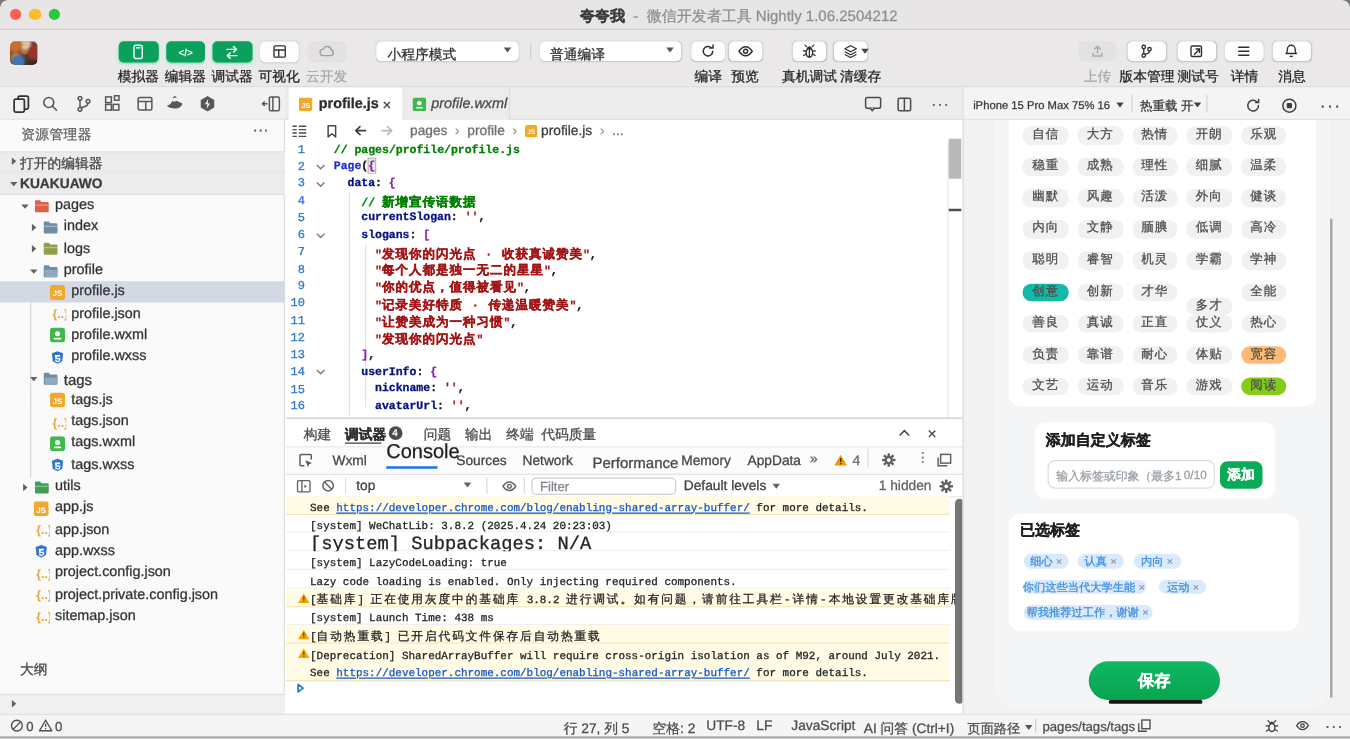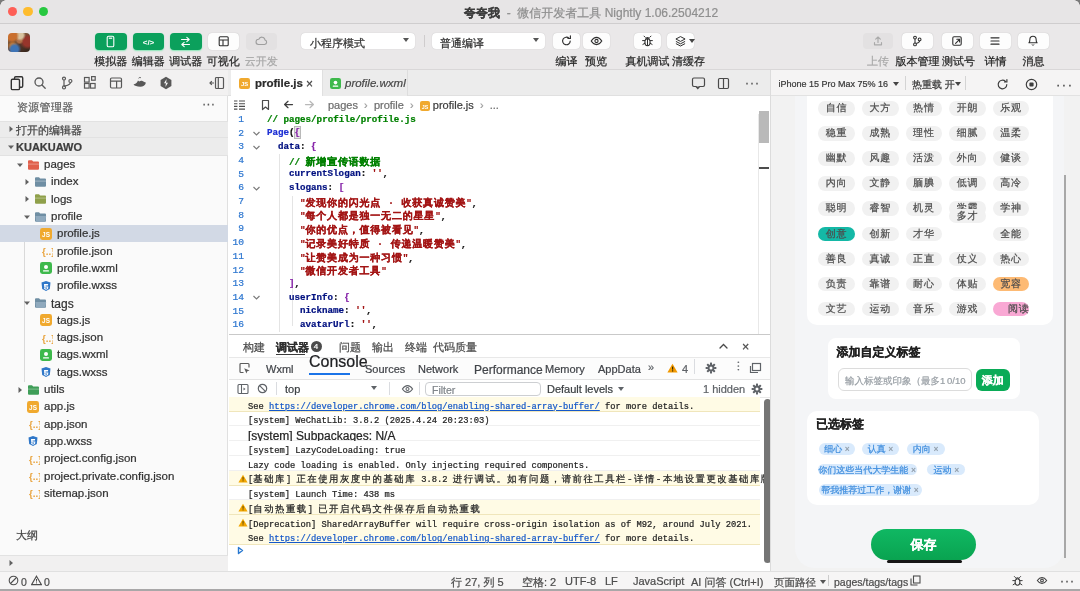--- a/index.html
+++ b/index.html
@@ -460,21 +460,21 @@
 <div class="a" style="left:300px;top:195.7px;font-size:9.2px;font-family:'Liberation Mono',monospace;white-space:pre;font-weight:bold;letter-spacing:0"><span style="color:#a31515">"<span class="c">发现你的闪光点 · 收获真诚赞美</span>"</span><span style="color:#111">,</span></div>
 <div class="a" style="left:228px;top:209.7px;width:16px;height:12px;font-size:9.6px;color:#2e77d0;text-align:right;font-family:'Liberation Mono',monospace">8</div>
 <div class="a" style="left:300px;top:209.39999999999998px;font-size:9.2px;font-family:'Liberation Mono',monospace;white-space:pre;font-weight:bold;letter-spacing:0"><span style="color:#a31515">"<span class="c">每个人都是独一无二的星星</span>"</span><span style="color:#111">,</span></div>
 <div class="a" style="left:228px;top:223.39999999999998px;width:16px;height:12px;font-size:9.6px;color:#2e77d0;text-align:right;font-family:'Liberation Mono',monospace">9</div>
 <div class="a" style="left:300px;top:223.09999999999997px;font-size:9.2px;font-family:'Liberation Mono',monospace;white-space:pre;font-weight:bold;letter-spacing:0"><span style="color:#a31515">"<span class="c">你的优点，值得被看见</span>"</span><span style="color:#111">,</span></div>
 <div class="a" style="left:228px;top:237.1px;width:16px;height:12px;font-size:9.6px;color:#2e77d0;text-align:right;font-family:'Liberation Mono',monospace">10</div>
 <div class="a" style="left:300px;top:236.79999999999998px;font-size:9.2px;font-family:'Liberation Mono',monospace;white-space:pre;font-weight:bold;letter-spacing:0"><span style="color:#a31515">"<span class="c">记录美好特质 · 传递温暖赞美</span>"</span><span style="color:#111">,</span></div>
 <div class="a" style="left:228px;top:250.8px;width:16px;height:12px;font-size:9.6px;color:#2e77d0;text-align:right;font-family:'Liberation Mono',monospace">11</div>
 <div class="a" style="left:300px;top:250.5px;font-size:9.2px;font-family:'Liberation Mono',monospace;white-space:pre;font-weight:bold;letter-spacing:0"><span style="color:#a31515">"<span class="c">让赞美成为一种习惯</span>"</span><span style="color:#111">,</span></div>
 <div class="a" style="left:228px;top:264.5px;width:16px;height:12px;font-size:9.6px;color:#2e77d0;text-align:right;font-family:'Liberation Mono',monospace">12</div>
-<div class="a" style="left:300px;top:264.2px;font-size:9.2px;font-family:'Liberation Mono',monospace;white-space:pre;font-weight:bold;letter-spacing:0"><span style="color:#a31515">"<span class="c">微信开发者工具</span>"</span></div>
+<div class="a" style="left:300px;top:264.2px;font-size:9.2px;font-family:'Liberation Mono',monospace;white-space:pre;font-weight:bold;letter-spacing:0"><span style="color:#a31515">"<span class="c">发现你的闪光点</span>"</span></div>
 <div class="a" style="left:228px;top:278.2px;width:16px;height:12px;font-size:9.6px;color:#2e77d0;text-align:right;font-family:'Liberation Mono',monospace">13</div>
 <div class="a" style="left:289px;top:277.9px;font-size:9.2px;font-family:'Liberation Mono',monospace;white-space:pre;font-weight:bold;letter-spacing:0"><span style="color:#8623a8">]</span><span style="color:#111">,</span></div>
 <div class="a" style="left:228px;top:291.9px;width:16px;height:12px;font-size:9.6px;color:#2e77d0;text-align:right;font-family:'Liberation Mono',monospace">14</div>
 <div class="a" style="left:252px;top:293.4px;width:9px;height:9px">
     <svg width="9" height="9" viewBox="0 0 9 9">
       <path d="m1.5 3 3 3 3-3" fill="none" stroke="#7a7a7a" stroke-width="1.2"></path>
     </svg>
   </div>
 <div class="a" style="left:289px;top:291.59999999999997px;font-size:9.2px;font-family:'Liberation Mono',monospace;white-space:pre;font-weight:bold;letter-spacing:0"><span style="color:#001080">userInfo</span><span style="color:#111">: </span><span style="color:#8623a8">{</span></div>
 <div class="a" style="left:228px;top:305.59999999999997px;width:16px;height:12px;font-size:9.6px;color:#2e77d0;text-align:right;font-family:'Liberation Mono',monospace">15</div>
@@ -588,21 +588,21 @@
         <rect x="9" y="5" width="2.4" height="2" rx=".5" transform="rotate(45 6 6)"></rect>
       </g>
       <circle cx="6" cy="6" r="1.5" fill="#fff"></circle>
     </svg>
   </div>
 <div class="a" style="left:229px;top:397.0px;width:531px;height:14.5px;background:#fffbe5;border-bottom:1px solid #f0e6bb"></div>
 <div class="a" style="left:248px;top:399.5px;font-family:'Liberation Mono',monospace;font-size:8.75px;color:#232323;white-space:nowrap;line-height:14.7px">See <span style="color:#1558c9;text-decoration:underline">https://developer.chrome.com/blog/enabling-shared-array-buffer/</span> for more details.</div>
 <div class="a" style="left:229px;top:411.5px;width:531px;height:14.5px;background:#fff;border-bottom:1px solid #f0f0f0"></div>
 <div class="a" style="left:248px;top:414.0px;font-family:'Liberation Mono',monospace;font-size:8.75px;color:#232323;white-space:nowrap;line-height:14.7px">[system] WeChatLib: 3.8.2 (2025.4.24 20:23:03)</div>
 <div class="a" style="left:229px;top:426.0px;width:531px;height:15.0px;background:#fff;border-bottom:1px solid #f0f0f0"></div>
-<div class="a" style="left:248px;top:428.5px;font-family:Liberation Sans, sans-serif;font-size:12px;color:#232323;white-space:nowrap;line-height:14.7px">[system] Subpackages: N/A</div>
+<div class="a" style="left:248px;top:428.5px;font-family:Liberation Mono, monospace;font-size:15px;color:#232323;white-space:nowrap;line-height:14.7px">[system] Subpackages: N/A</div>
 <div class="a" style="left:229px;top:441.0px;width:531px;height:15.0px;background:#fff;border-bottom:1px solid #f0f0f0"></div>
 <div class="a" style="left:248px;top:443.5px;font-family:'Liberation Mono',monospace;font-size:8.75px;color:#232323;white-space:nowrap;line-height:14.7px">[system] LazyCodeLoading: true</div>
 <div class="a" style="left:229px;top:456.0px;width:531px;height:14.5px;background:#fff;border-bottom:1px solid #f0f0f0"></div>
 <div class="a" style="left:248px;top:458.5px;font-family:'Liberation Mono',monospace;font-size:8.75px;color:#232323;white-space:nowrap;line-height:14.7px">Lazy code loading is enabled. Only injecting required components.</div>
 <div class="a" style="left:229px;top:470.5px;width:531px;height:15.0px;background:#fffbe5;border-bottom:1px solid #f0e6bb"></div>
 <div class="a" style="left:238px;top:473.5px;width:10px;height:9px">
     <svg width="10" height="9" viewBox="0 0 11 10">
       <path d="M5.5.8 10.6 9.4H.4z" fill="#f2a600"></path>
       <rect x="5" y="3.4" width="1.1" height="3" fill="#5c4400"></rect>
       <rect x="5" y="7.1" width="1.1" height="1.1" fill="#5c4400"></rect>
@@ -680,37 +680,37 @@
 <div class="a" style="left:949.1px;top:176.42999999999998px;width:36.8px;height:14.3px;border-radius:7.15px;background:#f1f1f1;font-size:10px;color:#4d4d4d;text-align:center;line-height:14.6px"><span class="c">低调</span></div>
 <div class="a" style="left:992.7px;top:176.42999999999998px;width:36.8px;height:14.3px;border-radius:7.15px;background:#f1f1f1;font-size:10px;color:#4d4d4d;text-align:center;line-height:14.6px"><span class="c">高冷</span></div>
 <div class="a" style="left:818.2px;top:201.48999999999998px;width:36.8px;height:14.3px;border-radius:7.15px;background:#f1f1f1;font-size:10px;color:#4d4d4d;text-align:center;line-height:14.6px"><span class="c">聪明</span></div>
 <div class="a" style="left:861.9px;top:201.48999999999998px;width:36.8px;height:14.3px;border-radius:7.15px;background:#f1f1f1;font-size:10px;color:#4d4d4d;text-align:center;line-height:14.6px"><span class="c">睿智</span></div>
 <div class="a" style="left:905.5px;top:201.48999999999998px;width:36.8px;height:14.3px;border-radius:7.15px;background:#f1f1f1;font-size:10px;color:#4d4d4d;text-align:center;line-height:14.6px"><span class="c">机灵</span></div>
 <div class="a" style="left:949.1px;top:201.48999999999998px;width:36.8px;height:14.3px;border-radius:7.15px;background:#f1f1f1;font-size:10px;color:#4d4d4d;text-align:center;line-height:14.6px"><span class="c">学霸</span></div>
 <div class="a" style="left:992.7px;top:201.48999999999998px;width:36.8px;height:14.3px;border-radius:7.15px;background:#f1f1f1;font-size:10px;color:#4d4d4d;text-align:center;line-height:14.6px"><span class="c">学神</span></div>
 <div class="a" style="left:818.2px;top:226.54999999999998px;width:36.8px;height:14.3px;border-radius:7.15px;background:#14b8a6;font-size:10px;color:#4d4d4d;text-align:center;line-height:14.6px"><span class="c">创意</span></div>
 <div class="a" style="left:861.9px;top:226.54999999999998px;width:36.8px;height:14.3px;border-radius:7.15px;background:#f1f1f1;font-size:10px;color:#4d4d4d;text-align:center;line-height:14.6px"><span class="c">创新</span></div>
 <div class="a" style="left:905.5px;top:226.54999999999998px;width:36.8px;height:14.3px;border-radius:7.15px;background:#f1f1f1;font-size:10px;color:#4d4d4d;text-align:center;line-height:14.6px"><span class="c">才华</span></div>
-<div class="a" style="left:949.1px;top:209px;width:36.8px;height:14.3px;border-radius:7.15px;background:#f1f1f1;font-size:10px;color:#4d4d4d;text-align:center;line-height:14.6px"><span class="c">多才</span></div>
+<div class="a" style="left:949.1px;top:238px;width:36.8px;height:14.3px;border-radius:7.15px;background:#f1f1f1;font-size:10px;color:#4d4d4d;text-align:center;line-height:14.6px"><span class="c">多才</span></div>
 <div class="a" style="left:992.7px;top:226.54999999999998px;width:36.8px;height:14.3px;border-radius:7.15px;background:#f1f1f1;font-size:10px;color:#4d4d4d;text-align:center;line-height:14.6px"><span class="c">全能</span></div>
 <div class="a" style="left:818.2px;top:251.60999999999999px;width:36.8px;height:14.3px;border-radius:7.15px;background:#f1f1f1;font-size:10px;color:#4d4d4d;text-align:center;line-height:14.6px"><span class="c">善良</span></div>
 <div class="a" style="left:861.9px;top:251.60999999999999px;width:36.8px;height:14.3px;border-radius:7.15px;background:#f1f1f1;font-size:10px;color:#4d4d4d;text-align:center;line-height:14.6px"><span class="c">真诚</span></div>
 <div class="a" style="left:905.5px;top:251.60999999999999px;width:36.8px;height:14.3px;border-radius:7.15px;background:#f1f1f1;font-size:10px;color:#4d4d4d;text-align:center;line-height:14.6px"><span class="c">正直</span></div>
 <div class="a" style="left:949.1px;top:251.60999999999999px;width:36.8px;height:14.3px;border-radius:7.15px;background:#f1f1f1;font-size:10px;color:#4d4d4d;text-align:center;line-height:14.6px"><span class="c">仗义</span></div>
 <div class="a" style="left:992.7px;top:251.60999999999999px;width:36.8px;height:14.3px;border-radius:7.15px;background:#f1f1f1;font-size:10px;color:#4d4d4d;text-align:center;line-height:14.6px"><span class="c">热心</span></div>
 <div class="a" style="left:818.2px;top:276.67px;width:36.8px;height:14.3px;border-radius:7.15px;background:#f1f1f1;font-size:10px;color:#4d4d4d;text-align:center;line-height:14.6px"><span class="c">负责</span></div>
 <div class="a" style="left:861.9px;top:276.67px;width:36.8px;height:14.3px;border-radius:7.15px;background:#f1f1f1;font-size:10px;color:#4d4d4d;text-align:center;line-height:14.6px"><span class="c">靠谱</span></div>
 <div class="a" style="left:905.5px;top:276.67px;width:36.8px;height:14.3px;border-radius:7.15px;background:#f1f1f1;font-size:10px;color:#4d4d4d;text-align:center;line-height:14.6px"><span class="c">耐心</span></div>
 <div class="a" style="left:949.1px;top:276.67px;width:36.8px;height:14.3px;border-radius:7.15px;background:#f1f1f1;font-size:10px;color:#4d4d4d;text-align:center;line-height:14.6px"><span class="c">体贴</span></div>
 <div class="a" style="left:992.7px;top:276.67px;width:36.8px;height:14.3px;border-radius:7.15px;background:#fdba74;font-size:10px;color:#4d4d4d;text-align:center;line-height:14.6px"><span class="c">宽容</span></div>
 <div class="a" style="left:818.2px;top:301.73px;width:36.8px;height:14.3px;border-radius:7.15px;background:#f1f1f1;font-size:10px;color:#4d4d4d;text-align:center;line-height:14.6px"><span class="c">文艺</span></div>
 <div class="a" style="left:861.9px;top:301.73px;width:36.8px;height:14.3px;border-radius:7.15px;background:#f1f1f1;font-size:10px;color:#4d4d4d;text-align:center;line-height:14.6px"><span class="c">运动</span></div>
 <div class="a" style="left:905.5px;top:301.73px;width:36.8px;height:14.3px;border-radius:7.15px;background:#f1f1f1;font-size:10px;color:#4d4d4d;text-align:center;line-height:14.6px"><span class="c">音乐</span></div>
 <div class="a" style="left:949.1px;top:301.73px;width:36.8px;height:14.3px;border-radius:7.15px;background:#f1f1f1;font-size:10px;color:#4d4d4d;text-align:center;line-height:14.6px"><span class="c">游戏</span></div>
-<div class="a" style="left:992.7px;top:301.73px;width:36.8px;height:14.3px;border-radius:7.15px;background:#f9a8d4;font-size:10px;color:#4d4d4d;text-align:right;line-height:14.6px"><span class="c">阅读</span></div>
+<div class="a" style="left:992.7px;top:301.73px;width:36.8px;height:14.3px;border-radius:7.15px;background:#84cc16;font-size:10px;color:#4d4d4d;text-align:center;line-height:14.6px"><span class="c">阅读</span></div>
 <div class="a" style="left:836.5px;top:343.5px;font-size:12px;font-weight:bold;color:#1f1f1f">添加自定义标签</div>
 <div class="a" style="left:838px;top:368.4px;width:133.5px;height:22.6px;border:1px solid #dcdcdc;border-radius:6px;background:#fff"></div>
 <div class="a" style="left:845px;top:375px;font-size:9.5px;color:#9aa0a6;white-space:nowrap;width:101px;overflow:hidden">输入标签或印象（最多1</div>
 <div class="a" style="left:947px;top:375px;font-size:9.5px;color:#9aa0a6">0/10</div>
 <div class="a" style="left:976px;top:368.5px;width:33.5px;height:22.5px;border-radius:6px;background:#0aab57;color:#fff;font-size:11px;font-weight:bold;text-align:center;line-height:22.5px">添加</div>
 <div class="a" style="left:816px;top:416px;font-size:12px;font-weight:bold;color:#1f1f1f">已选标签</div>
 <div class="a" style="left:818.5px;top:443.20000000000005px;width:36.9px;height:11.8px;border-radius:5.9px;background:#d9eafc;font-size:9.5px;color:#3f8ede;text-align:center;line-height:12px;white-space:nowrap;overflow:hidden"><span style="font-size:9px">细心</span> <span style="color:#8e9aa6;font-size:8.5px">×</span></div>
 <div class="a" style="left:862px;top:443.20000000000005px;width:37px;height:11.8px;border-radius:5.9px;background:#d9eafc;font-size:9.5px;color:#3f8ede;text-align:center;line-height:12px;white-space:nowrap;overflow:hidden"><span style="font-size:9px">认真</span> <span style="color:#8e9aa6;font-size:8.5px">×</span></div>
 <div class="a" style="left:906.5px;top:443.20000000000005px;width:38.3px;height:11.8px;border-radius:5.9px;background:#d9eafc;font-size:9.5px;color:#3f8ede;text-align:center;line-height:12px;white-space:nowrap;overflow:hidden"><span style="font-size:9px">内向</span> <span style="color:#8e9aa6;font-size:8.5px">×</span></div>
 <div class="a" style="left:817.5px;top:463.70000000000005px;width:99.2px;height:11.8px;border-radius:5.9px;background:#d9eafc;font-size:9.5px;color:#3f8ede;text-align:center;line-height:12px;white-space:nowrap;overflow:hidden"><span style="font-size:9px">你们这些当代大学生能</span> <span style="color:#8e9aa6;font-size:8.5px">×</span></div>

